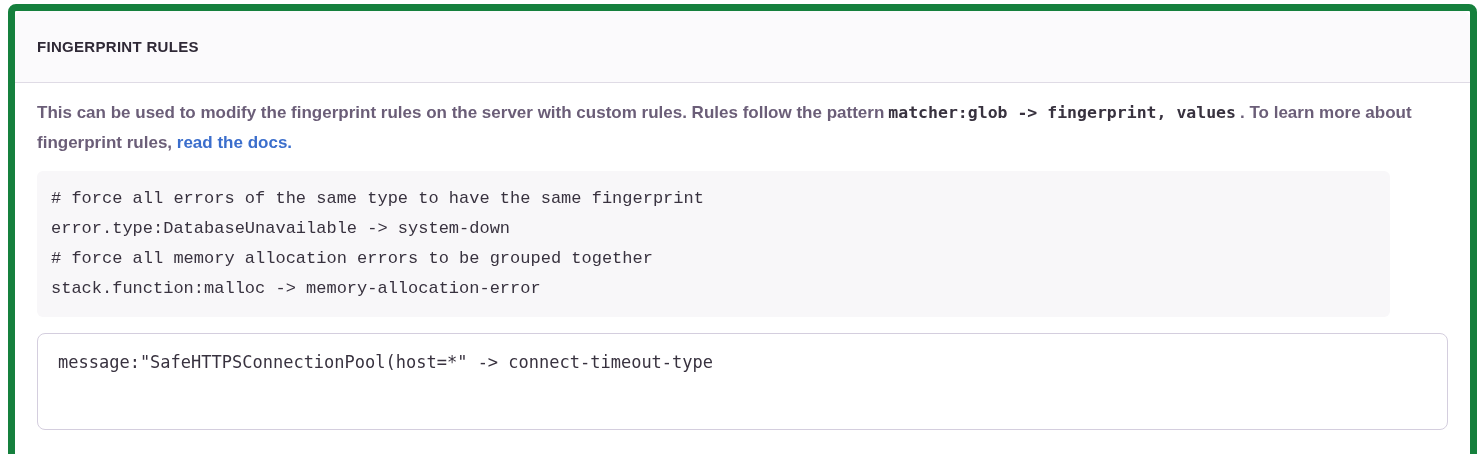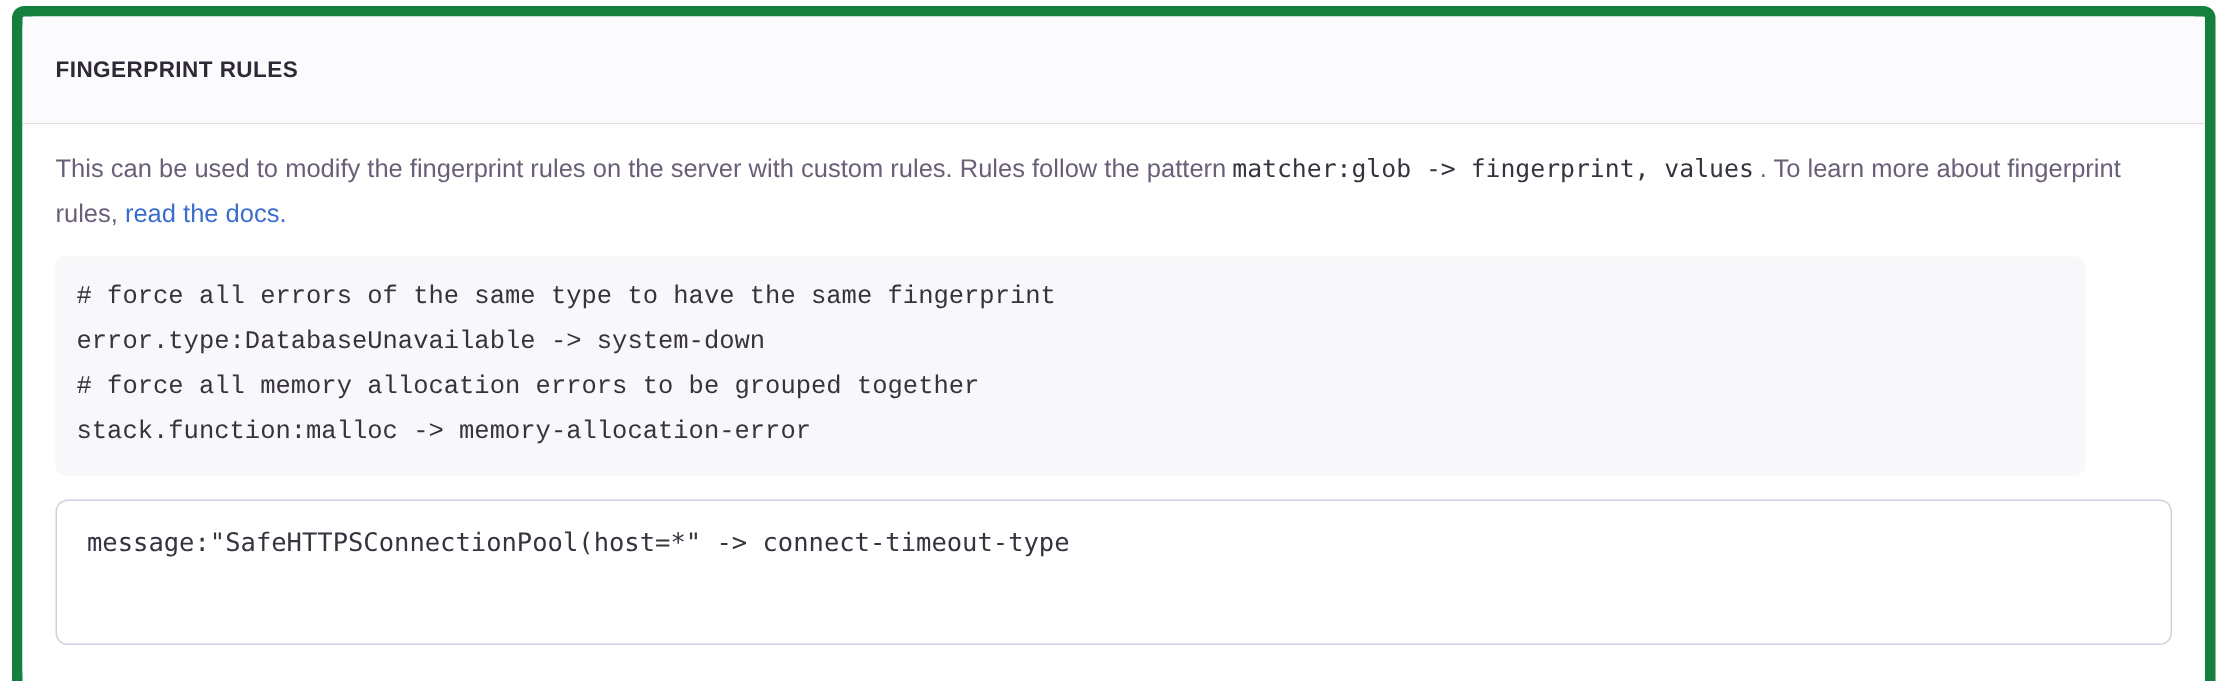--- a/index.html
+++ b/index.html
@@ -44,20 +44,21 @@
   .panel-body {
     padding: 15px 22px 25px 22px;
     background: #ffffff;
     border-radius: 0 0 8px 8px;
   }
 
   .description {
     font-size: 17px;
     line-height: 30px;
     color: #6b5e78;
+    font-weight: bold;
   }
 
   .inline-code {
     font-family: "DejaVu Sans Mono", "Liberation Mono", monospace;
     font-size: 16.5px;
     color: #38323f;
     margin: 0 4px;
   }
 
   .docs-link {

